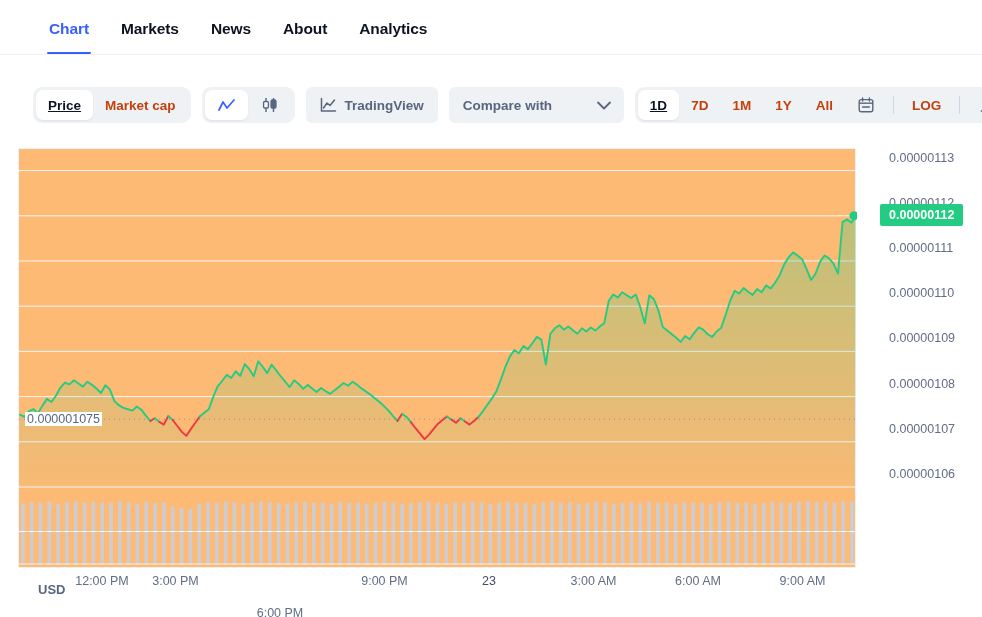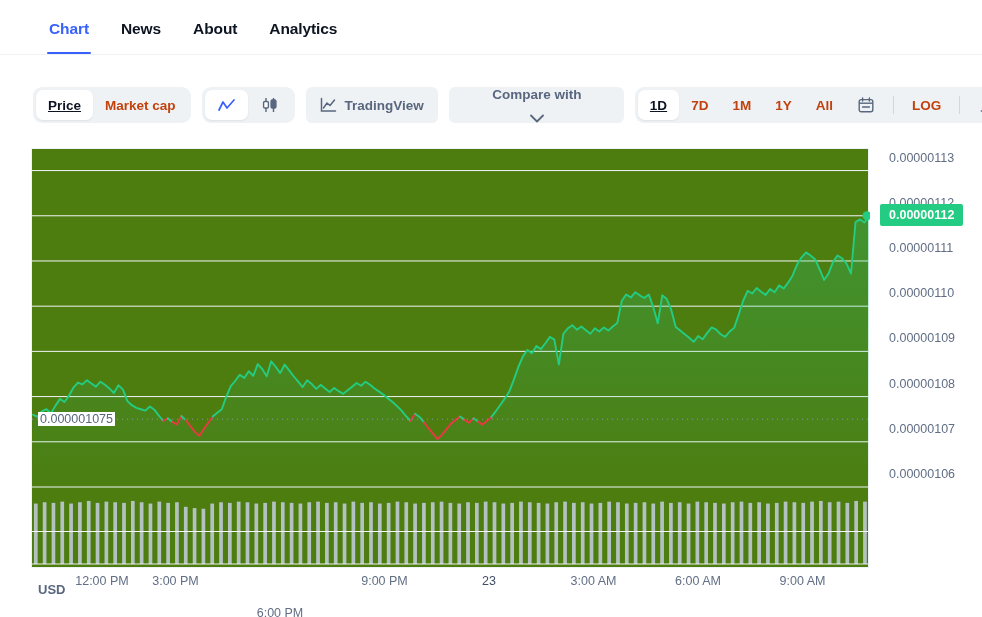--- a/index.html
+++ b/index.html
@@ -45,30 +45,30 @@
     border-radius: 7px; cursor: pointer; white-space: nowrap;
   }
   .seg.on { background: #ffffff; color: #0d1421; box-shadow: 0 1px 2px rgba(13,20,33,.07); text-decoration: underline; }
   .seg.icononly { padding: 0 13px; }
   .btn {
     display: flex; align-items: center; gap: 8px;
     background: #eff2f5; border-radius: 6px; height: 36px; padding: 0 14px;
     font-size: 13.5px; font-weight: 700; color: #58667e; cursor: pointer;
     white-space: nowrap;
   }
-  .btn.compare { width: 175px; justify-content: space-between; padding-right: 13px; flex-direction: column; }
+  .btn.compare { width: 175px; justify-content: space-between; padding-right: 13px; }
   .sep { width: 1px; height: 18px; background: #cfd6e4; margin: 0 6px; flex: none; }
   svg { display: block; }
 
   
   .chartcard {
-    position: absolute; left: 31px; top: 148px;
+    position: absolute; left: 18px; top: 148px;
     width: 838px; height: 420px;
     border: 1px solid #eff2f5; border-top: 1px solid #eff2f5;
-    background: #4d7c0f;
+    background: #fdba74;
   }
   .plot { position: absolute; left:0; top:0; width: 838px; height: 420px; }
 
   
   .yaxis { position: absolute; left: 880px; top: 136px; width: 102px; height: 420px; }
   .ylab {
     position: absolute; left: 9px;
     font-size: 12.5px; font-weight: 400; color: #616e85;
     white-space: nowrap; transform: translateY(-50%);
   }
@@ -101,20 +101,21 @@
     transform: translateY(-50%);
   }
 </style>
 </head>
 <body>
 
 <div class="page">
 
   <div class="tabbar">
     <div class="tab active"><span>Chart</span></div>
+    <div class="tab"><span>Markets</span></div>
     <div class="tab"><span>News</span></div>
     <div class="tab"><span>About</span></div>
     <div class="tab"><span>Analytics</span></div>
   </div>
 
   <div class="toolbar">
 
     <div class="group">
       <div class="seg on">
           <span>Price</span>

